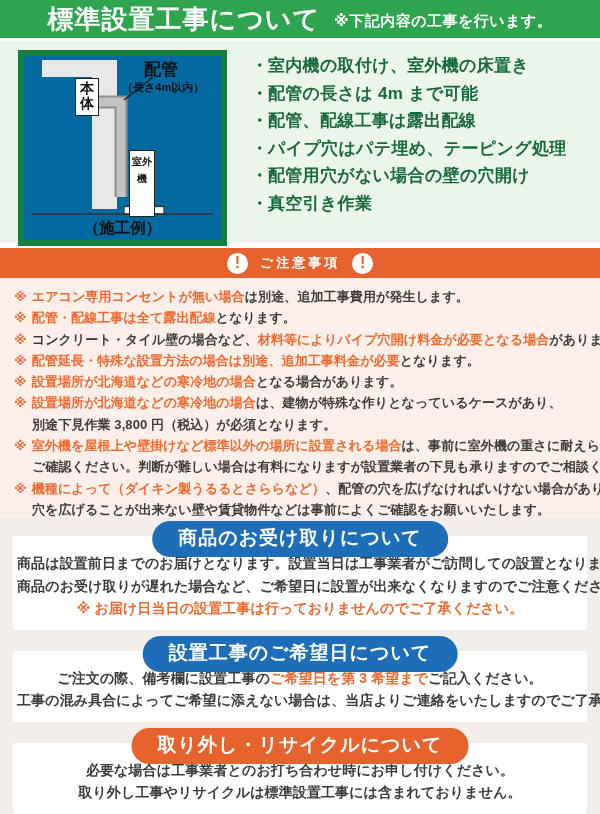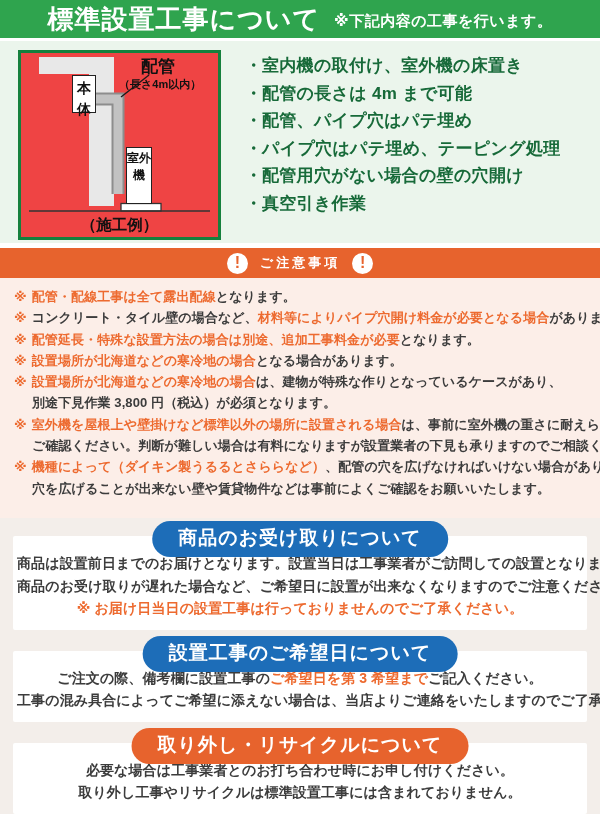--- a/index.html
+++ b/index.html
@@ -17,32 +17,32 @@
   }
   .page-title{color:#fff;font-size:26px;font-weight:bold;letter-spacing:1px;line-height:1;}
   .header-note{color:#fff;font-size:15px;font-weight:bold;letter-spacing:.5px;padding-top:4px;}
 
   
   .overview{
     background:var(--light-green,#ebf5ec);margin-top:3px;flex:none;
     height:202px;display:flex;align-items:flex-start;padding:9px 8px 0 18px;box-sizing:border-box;
   }
   .diagram{
-    position:relative;width:197px;height:184px;background:#ef4444;
-    border:3px solid #15803d;flex:none;
+    position:relative;width:197px;height:184px;background:#0369a1;
+    border:6px solid #15803d;flex:none;
   }
   .diagram svg{position:absolute;left:0;top:0;}
   .pipe-label{position:absolute;left:120px;top:2px;font-size:17px;font-weight:bold;color:#111;white-space:nowrap;}
   .pipe-note{position:absolute;left:98px;top:24px;font-size:11px;font-weight:bold;color:#111;white-space:nowrap;}
   .unit-box{
     position:absolute;background:#fff;border:1.5px solid #222;color:#111;
     font-weight:bold;text-align:center;word-break:break-all;box-sizing:border-box;
   }
-  .indoor-box{left:51px;top:22px;width:24px;height:38px;font-size:14px;line-height:21px;padding-top:2px;}
-  .outdoor-box{left:105px;top:94px;width:26px;height:57px;font-size:12px;line-height:17px;padding-top:2px;}
+  .indoor-box{left:51px;top:22px;width:24px;height:38px;font-size:14px;line-height:15px;padding-top:2px;}
+  .outdoor-box{left:105px;top:94px;width:26px;height:67px;font-size:10px;line-height:17px;padding-top:2px;}
   .diagram-caption{
     position:absolute;left:0;bottom:1px;width:100%;text-align:center;
     font-size:15.5px;font-weight:bold;color:#111;
   }
   .included-list{flex:1;padding:2px 0 0 24px;}
   .included-item{
     display:flex;color:var(--dark-green,#176a39);
     font-size:17px;font-weight:bold;line-height:27.5px;letter-spacing:.3px;white-space:nowrap;
   }
   .included-item .bullet{width:17px;flex:none;}
@@ -123,21 +123,21 @@
         <div class="included-item">
           <span class="bullet">・</span>
           <span>室内機の取付け、室外機の床置き</span>
         </div>
         <div class="included-item">
           <span class="bullet">・</span>
           <span>配管の長さは 4m まで可能</span>
         </div>
         <div class="included-item">
           <span class="bullet">・</span>
-          <span>配管、パイプ穴はパテ埋め</span>
+          <span>配管、配線工事は露出配線</span>
         </div>
         <div class="included-item">
           <span class="bullet">・</span>
           <span>パイプ穴はパテ埋め、テーピング処理</span>
         </div>
         <div class="included-item">
           <span class="bullet">・</span>
           <span>配管用穴がない場合の壁の穴開け</span>
         </div>
         <div class="included-item">
@@ -147,20 +147,21 @@
       </div>
   </section>
 
   <div class="caution-band">
     <span class="excl-icon">!</span>
     <span class="caution-title">ご注意事項</span>
     <span class="excl-icon">!</span>
   </div>
 
   <section class="notes" id="caution-notes">
+      <div class="note-line"><span class="note-marker">※</span><span class="seg em">エアコン専用コンセントが無い場合</span><span class="seg">は別途、追加工事費用が発生します。</span></div>
       <div class="note-line"><span class="note-marker">※</span><span class="seg em">配管・配線工事は全て露出配線</span><span class="seg">となります。</span></div>
       <div class="note-line"><span class="note-marker">※</span><span class="seg">コンクリート・タイル壁の場合など、</span><span class="seg em">材料等によりパイプ穴開け料金が必要となる場合</span><span class="seg">があります。</span></div>
       <div class="note-line"><span class="note-marker">※</span><span class="seg em">配管延長・特殊な設置方法の場合は別途、追加工事料金が必要</span><span class="seg">となります。</span></div>
       <div class="note-line"><span class="note-marker">※</span><span class="seg em">設置場所が北海道などの寒冷地の場合</span><span class="seg">となる場合があります。</span></div>
       <div class="note-line"><span class="note-marker">※</span><span class="seg em">設置場所が北海道などの寒冷地の場合</span><span class="seg">は、建物が特殊な作りとなっているケースがあり、</span></div>
       <div class="note-line cont"><span class="seg">別途下見作業 3,800 円（税込）が必須となります。</span></div>
       <div class="note-line"><span class="note-marker">※</span><span class="seg em">室外機を屋根上や壁掛けなど標準以外の場所に設置される場合</span><span class="seg">は、事前に室外機の重さに耐えられるか</span></div>
       <div class="note-line cont"><span class="seg">ご確認ください。判断が難しい場合は有料になりますが設置業者の下見も承りますのでご相談ください。</span></div>
       <div class="note-line"><span class="note-marker">※</span><span class="seg em">機種によって（ダイキン製うるるとさららなど）</span><span class="seg">、配管の穴を広げなければいけない場合があります。</span></div>
       <div class="note-line cont"><span class="seg">穴を広げることが出来ない壁や賃貸物件などは事前によくご確認をお願いいたします。</span></div>

